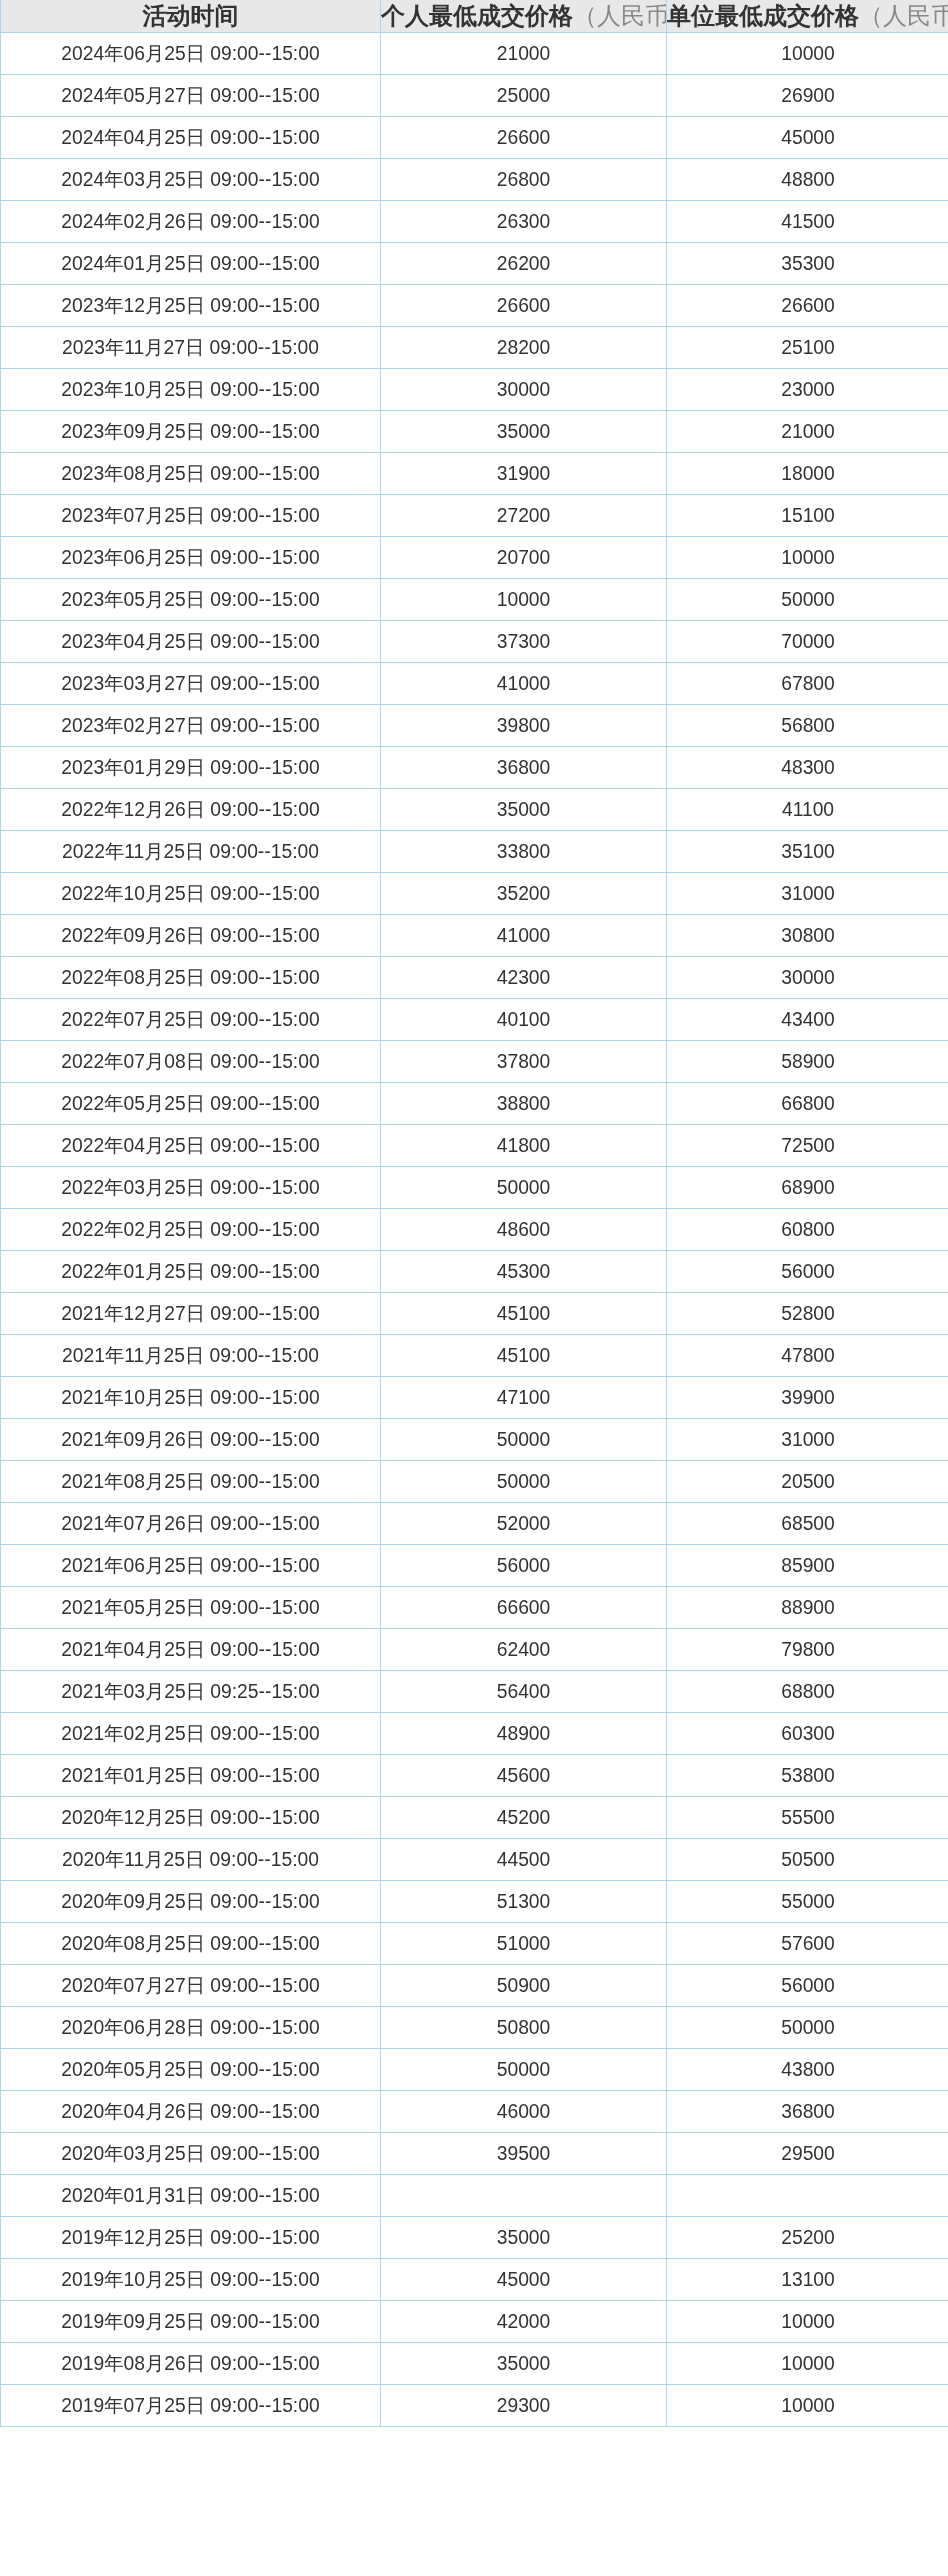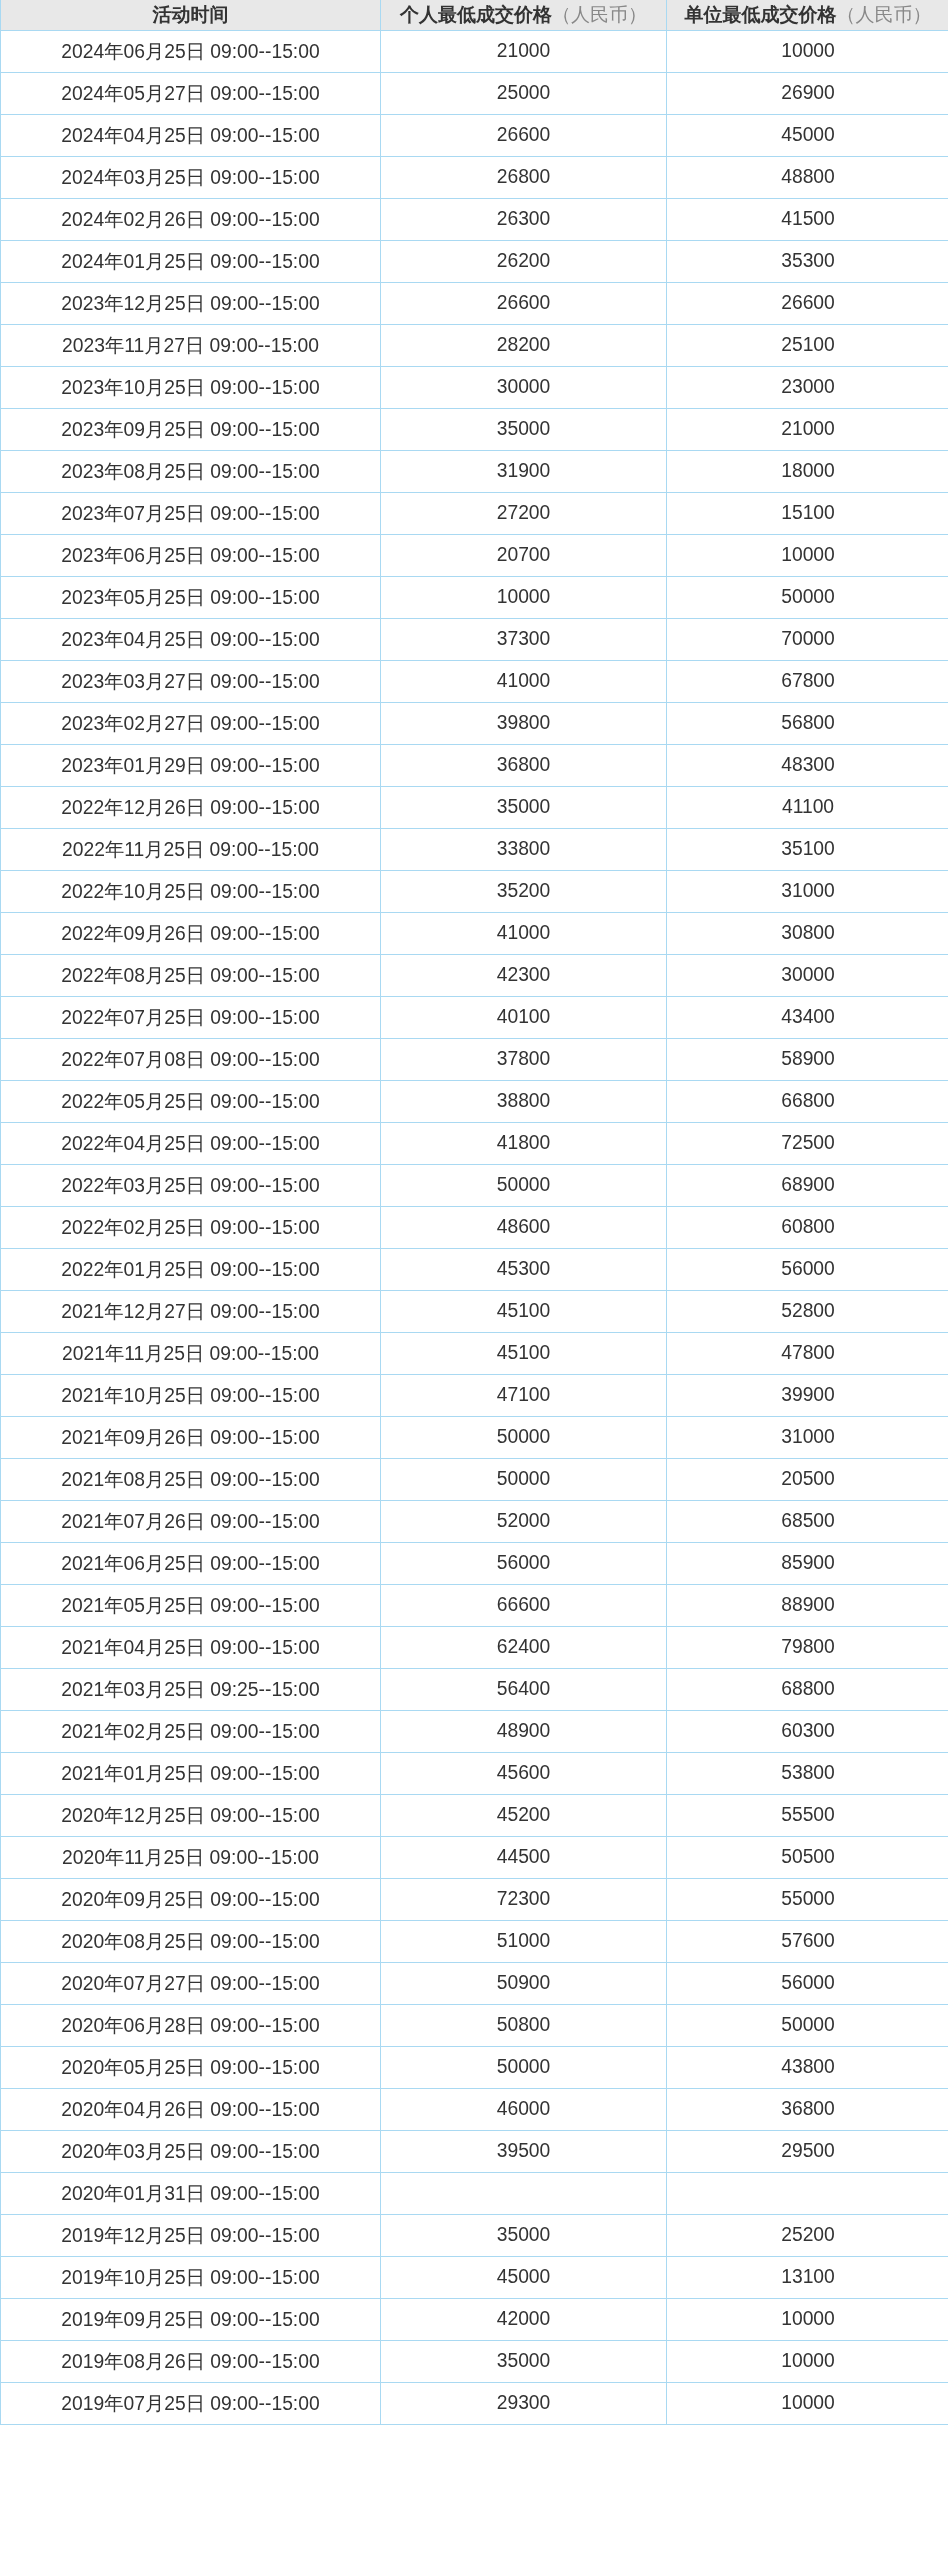--- a/index.html
+++ b/index.html
@@ -21,21 +21,21 @@
   col.c1{width:380px;}
   col.c2{width:286px;}
   col.c3{width:283px;}
   th,td{
     border:0.9px solid var(--border-color);
     text-align:center;vertical-align:middle;padding:0;
     overflow:hidden;white-space:nowrap;
   }
   thead th{
     height:30px;background:var(--header-bg);
-    font-size:19px;font-weight:700;color:var(--text-color);
+    font-size:24px;font-weight:700;color:var(--text-color);
     border-top:none;
   }
   thead th .unit-suffix{
     font-weight:400;color:var(--unit-color);
   }
   tbody td{
     height:42px;font-size:19.3px;font-weight:400;color:var(--text-color);
     background:#ffffff;
   }
 </style>
@@ -271,21 +271,21 @@
         <td>45200</td>
         <td>55500</td>
       </tr>
       <tr>
         <td>2020年11月25日 09:00--15:00</td>
         <td>44500</td>
         <td>50500</td>
       </tr>
       <tr>
         <td>2020年09月25日 09:00--15:00</td>
-        <td>72300</td>
+        <td>51300</td>
         <td>55000</td>
       </tr>
       <tr>
         <td>2020年08月25日 09:00--15:00</td>
         <td>51000</td>
         <td>57600</td>
       </tr>
       <tr>
         <td>2020年07月27日 09:00--15:00</td>
         <td>50900</td>

